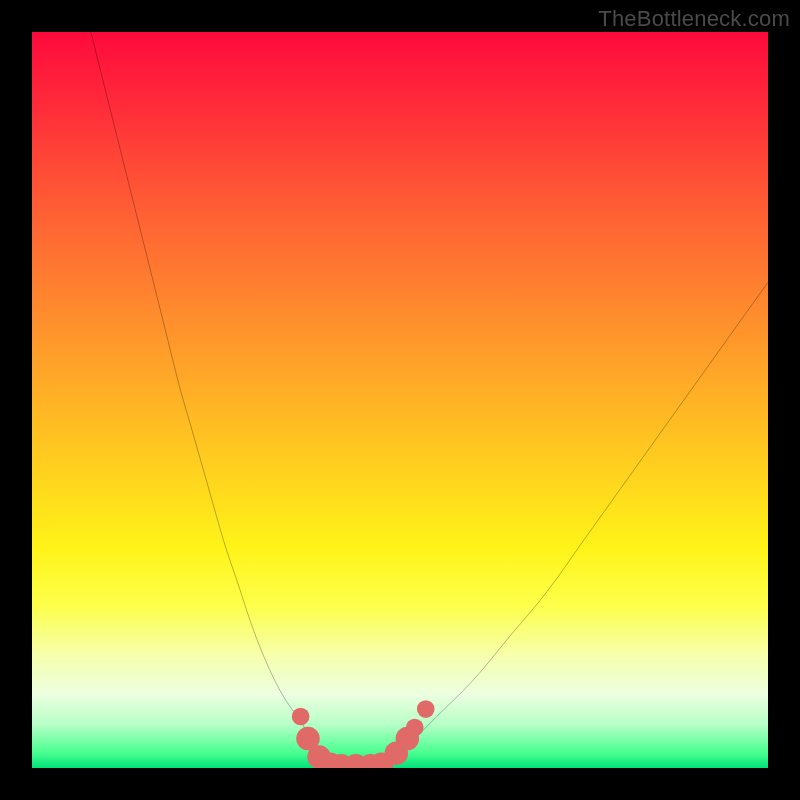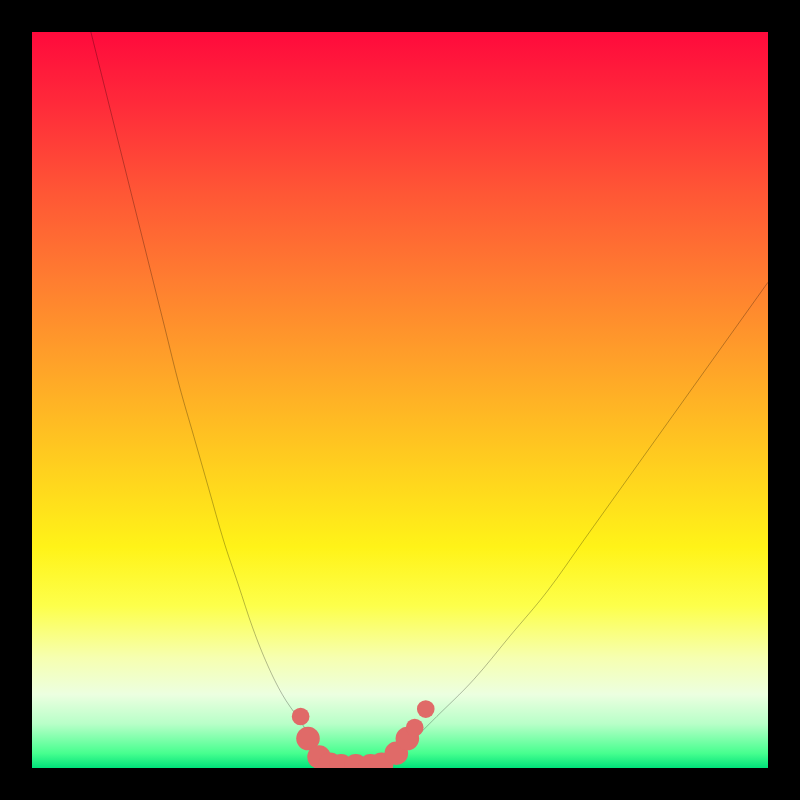--- a/index.html
+++ b/index.html
@@ -51,13 +51,14 @@
         <circle cx="42" cy="99.7" r="1.6" class="marker"></circle>
         <circle cx="44" cy="99.7" r="1.6" class="marker"></circle>
         <circle cx="46" cy="99.7" r="1.6" class="marker"></circle>
         <circle cx="47.5" cy="99.5" r="1.6" class="marker"></circle>
         <circle cx="49.5" cy="98" r="1.6" class="marker"></circle>
         <circle cx="51" cy="96" r="1.6" class="marker"></circle>
         <circle cx="52" cy="94.5" r="1.2" class="marker"></circle>
         <circle cx="53.5" cy="92" r="1.2" class="marker"></circle>
       </g>
   </svg>
+  <div class="attribution">TheBottleneck.com</div>
 </div>
 
 </body></html>

